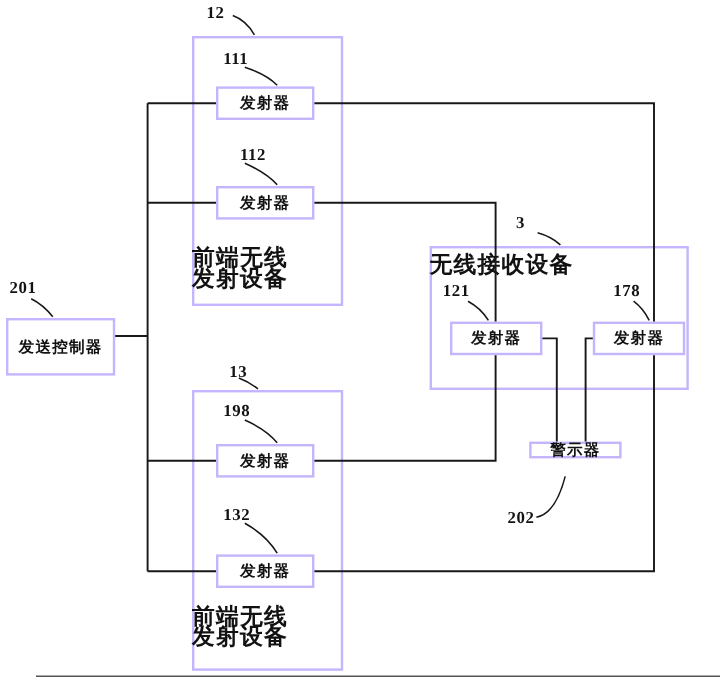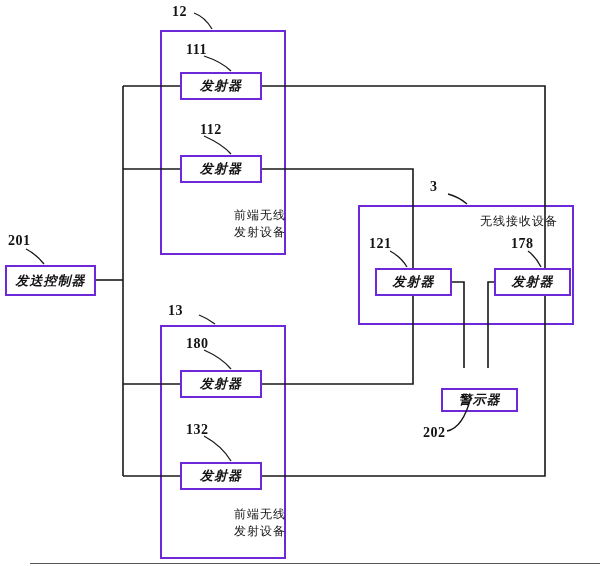--- a/index.html
+++ b/index.html
@@ -7,40 +7,39 @@
     position: relative;
     width: 600px;
     height: 566px;
     background: #ffffff;
     font-family: "Liberation Serif", serif;
     color: #121212;
     overflow: hidden;
   }
   .box {
     position: absolute;
-    border: 2px solid #6d28d9;
+    border: 2px solid #c4b5fd;
     box-sizing: border-box;
     background: transparent;
     z-index: 1;
-    font-style: italic;
   }
   .small-box {
     display: flex;
     align-items: center;
     justify-content: center;
     font-size: 13px;
     font-weight: bold;
     letter-spacing: 1px;
     white-space: nowrap;
   }
   .caption {
     position: absolute;
-    text-align: right;
-    font-size: 12px;
-    font-weight: normal;
+    text-align: left;
+    font-size: 19px;
+    font-weight: bold;
     letter-spacing: 1px;
     line-height: 17px;
     z-index: 2;
   }
   .ref {
     position: absolute;
     font-size: 14px;
     font-weight: bold;
     letter-spacing: 0.5px;
     z-index: 2;
@@ -68,45 +67,45 @@
   <div class="box small-box" style="left:180px;top:155px;width:82px;height:28px">发射器</div>
 
   <div class="box small-box" style="left:180px;top:370px;width:82px;height:28px">发射器</div>
 
   <div class="box small-box" style="left:180px;top:462px;width:82px;height:28px">发射器</div>
 
   <div class="box small-box" style="left:375px;top:268px;width:77px;height:28px">发射器</div>
 
   <div class="box small-box" style="left:494px;top:268px;width:77px;height:28px">发射器</div>
 
-  <div class="box small-box" style="left:441px;top:388px;width:77px;height:24px">警示器</div>
+  <div class="box small-box" style="left:441px;top:368px;width:77px;height:14px">警示器</div>
 
-  <div class="box small-box" style="left:5px;top:265px;width:91px;height:31px">发送控制器</div>
+  <div class="box small-box" style="left:5px;top:265px;width:91px;height:48px">发送控制器</div>
 
   <div class="caption" style="left:160px;top:207px;width:126px">
     <div>前端无线</div>
     <div>发射设备</div>
   </div>
 
   <div class="caption" style="left:160px;top:506px;width:126px">
     <div>前端无线</div>
     <div>发射设备</div>
   </div>
 
   <div class="caption" style="left:358px;top:213px;width:200px">无线接收设备</div>
 
   <div class="ref" style="left:172px;top:4px">12</div>
 
   <div class="ref" style="left:186px;top:42px">111</div>
 
   <div class="ref" style="left:200px;top:122px">112</div>
 
-  <div class="ref" style="left:168px;top:303px">13</div>
+  <div class="ref" style="left:191px;top:303px">13</div>
 
-  <div class="ref" style="left:186px;top:336px">180</div>
+  <div class="ref" style="left:186px;top:336px">198</div>
 
   <div class="ref" style="left:186px;top:422px">132</div>
 
   <div class="ref" style="left:430px;top:179px">3</div>
 
   <div class="ref" style="left:369px;top:236px">121</div>
 
   <div class="ref" style="left:511px;top:236px">178</div>
 
   <div class="ref" style="left:8px;top:233px">201</div>

